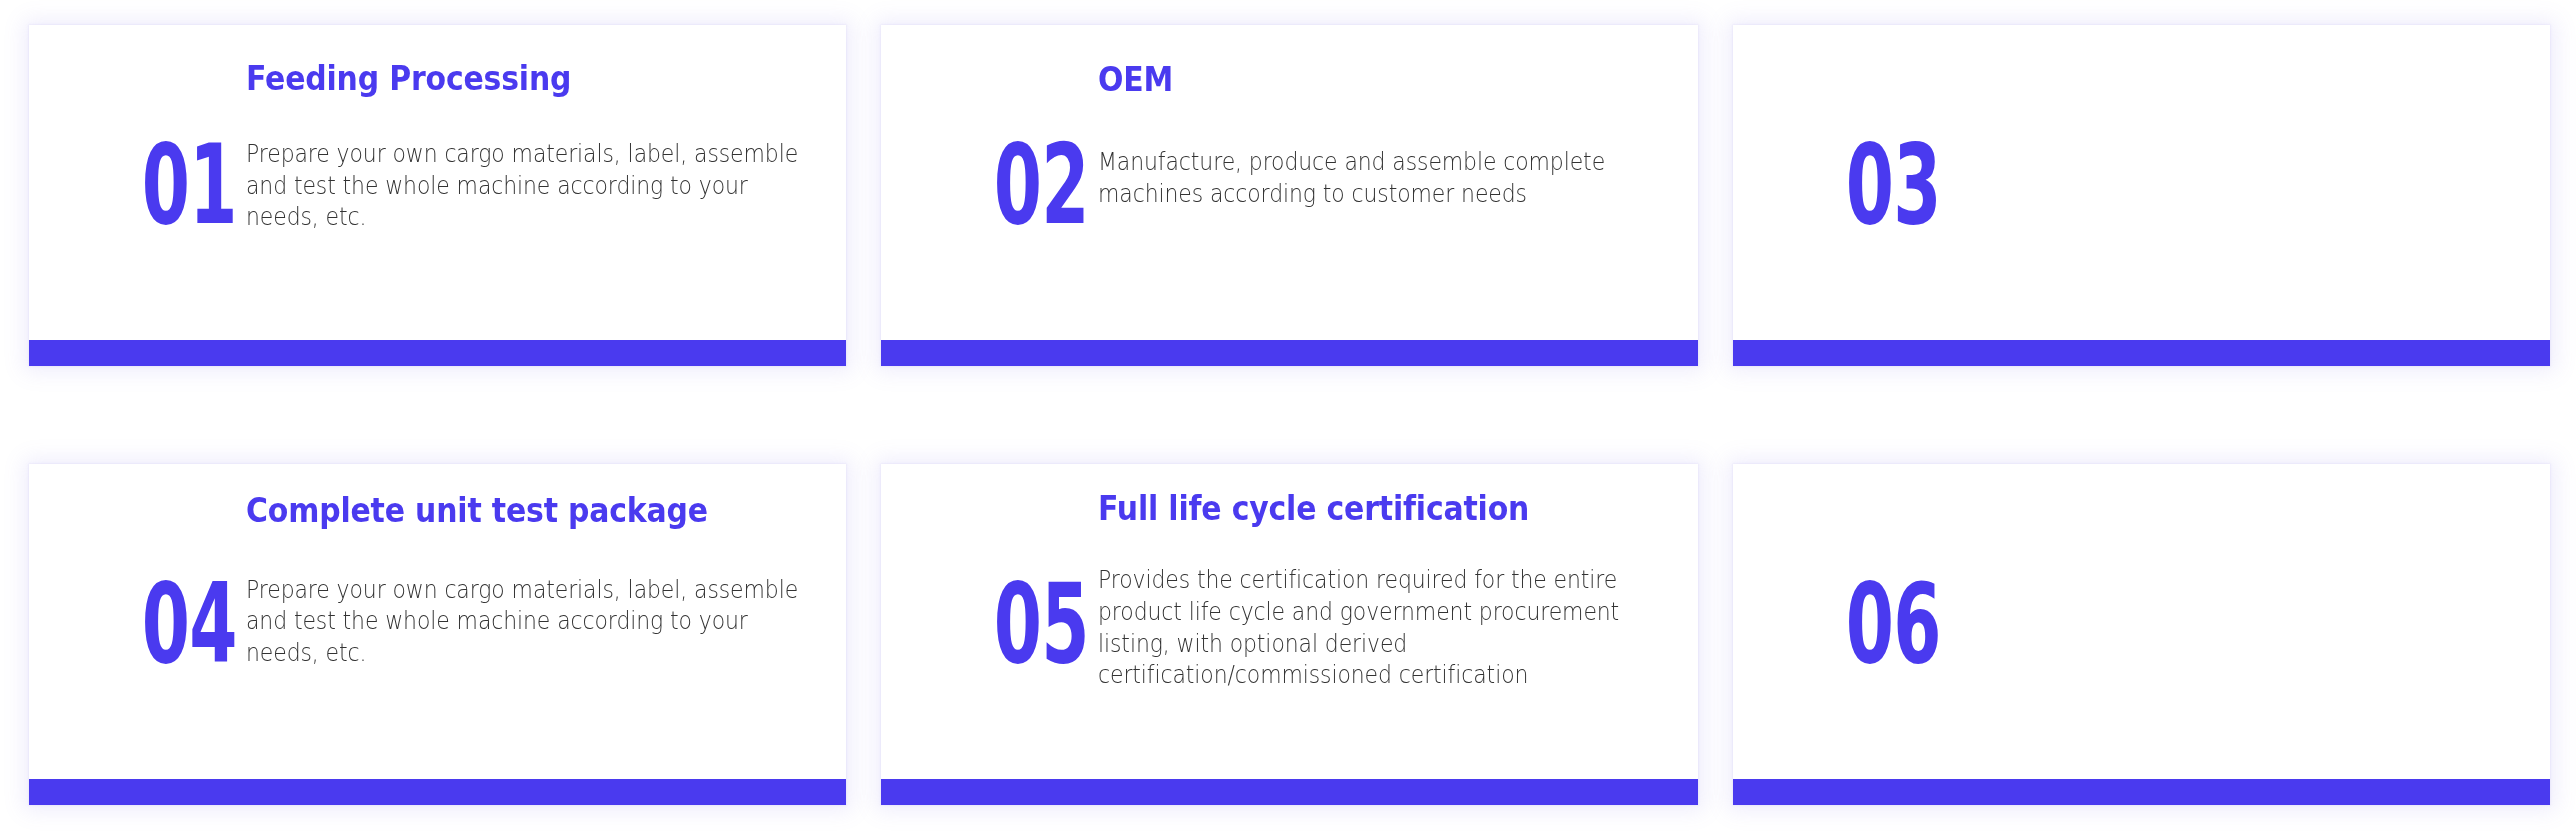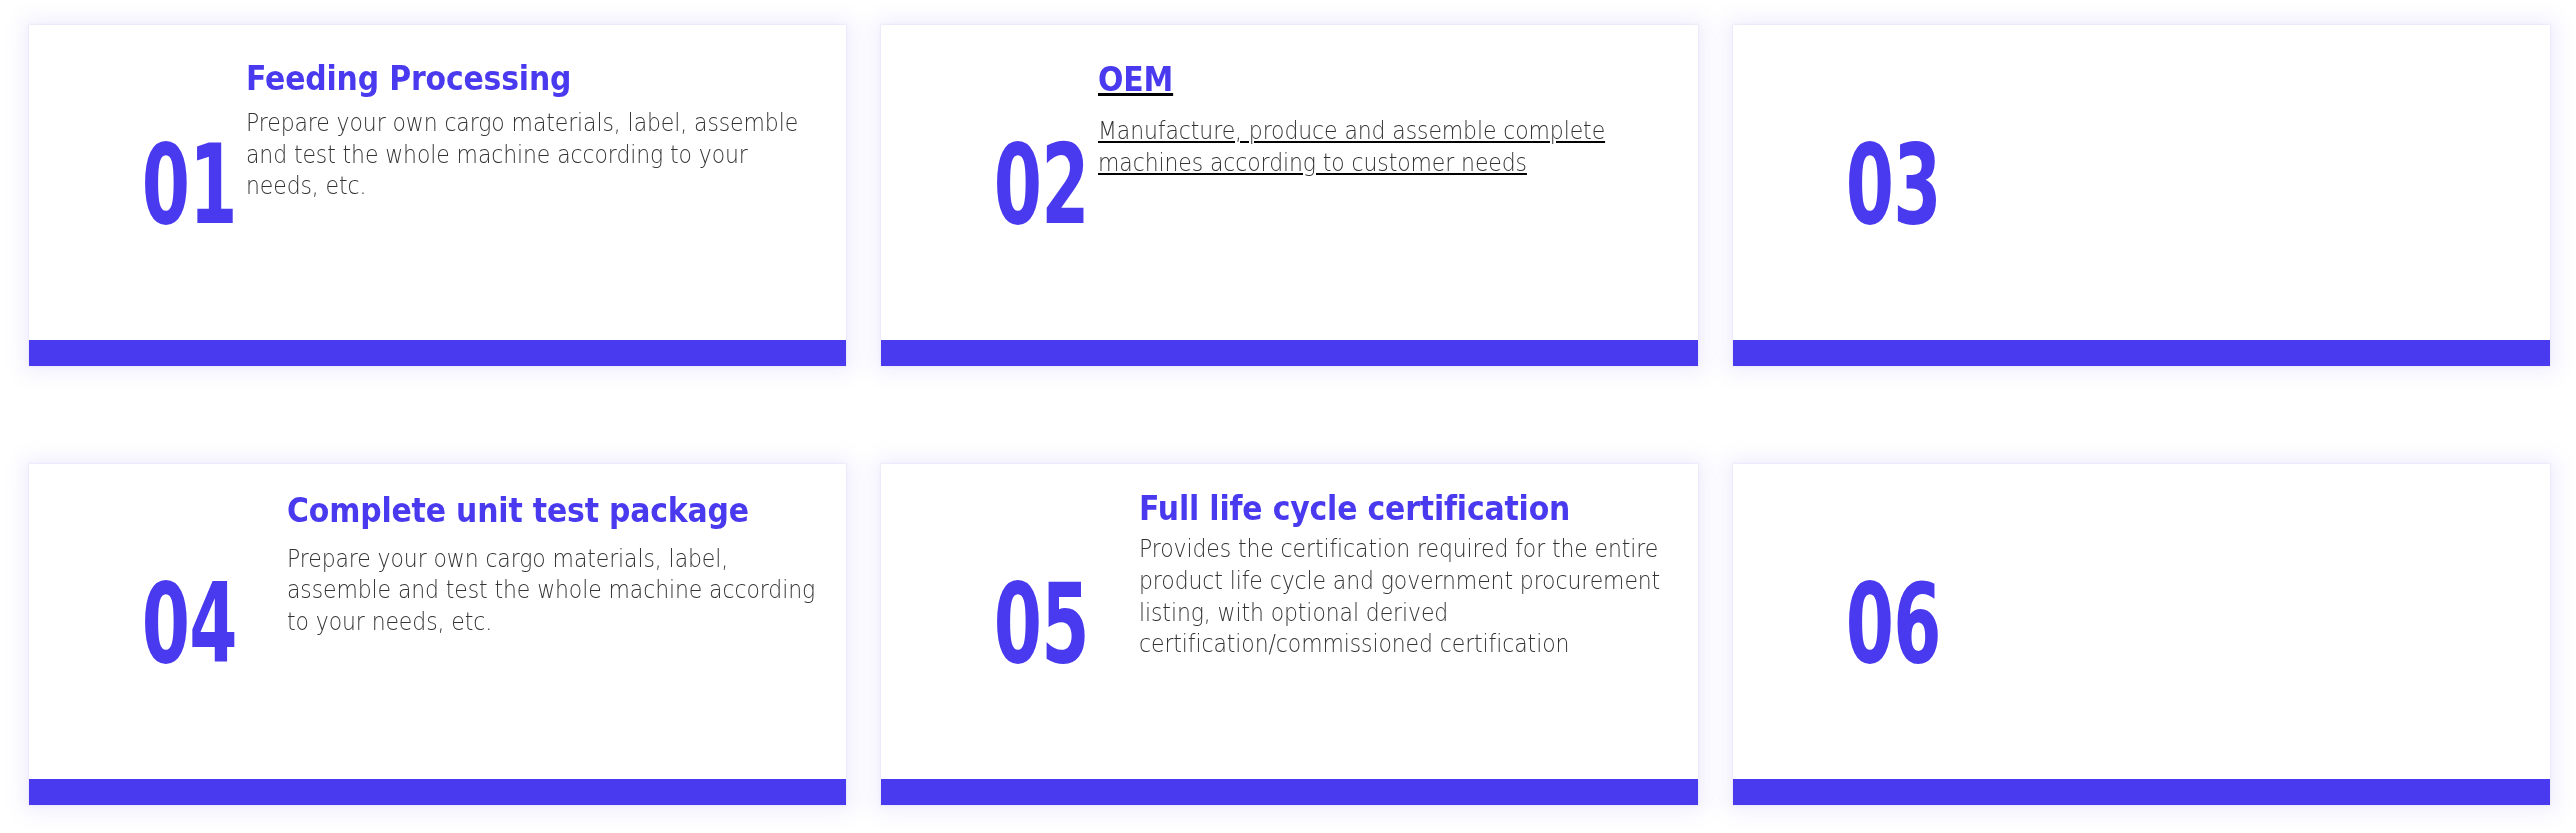--- a/index.html
+++ b/index.html
@@ -75,20 +75,21 @@
   }
 
   .card-body {
     flex: 1 1 auto;
     min-width: 0;
     display: flex;
     flex-direction: column;
     justify-content: flex-start;
     align-self: flex-start;
     padding-top: 0;
+    gap: 31px;
   }
 
   .card-title {
     color: #4a3aef;
     font-family: "DejaVu Sans", "Liberation Sans", sans-serif;
     font-weight: 700;
     font-size: 34px;
     line-height: 1.18;
     letter-spacing: -0.2px;
     transform: scaleX(0.88);
@@ -105,24 +106,24 @@
     line-height: 1.30;
     letter-spacing: -0.1px;
     transform: scaleX(0.90);
     transform-origin: left top;
     width: 111.1%;
     margin: 0;
   }
 
   
   .card.r1 .card-body { padding-top: 33px; }
-  .card.r2 .card-body { padding-top: 33px; margin-left: 41px; }
+  .card.r2 .card-body { padding-top: 33px; }
 
   .card.c-01 .card-body { padding-top: 29px; }
-  .card.c-02 .card-body { padding-top: 30px; text-decoration: underline; }
+  .card.c-02 .card-body { padding-top: 30px; }
   .card.c-03 .card-body { padding-top: 20px; }
   .card.c-04 .card-body { padding-top: 22px; }
   .card.c-05 .card-body { padding-top: 20px; justify-content: space-between; }
   .card.c-06 .card-body { padding-top: 28px; }
 
   .card.c-02 .card-desc,
   .card.c-06 .card-desc { margin-top: 11px; }
   .card.c-01 .card-desc { margin-top: 3.7px; }
   .card.c-03 .card-desc { margin-top: 13px; }
   .card.c-04 .card-desc { margin-top: 7.4px; }

